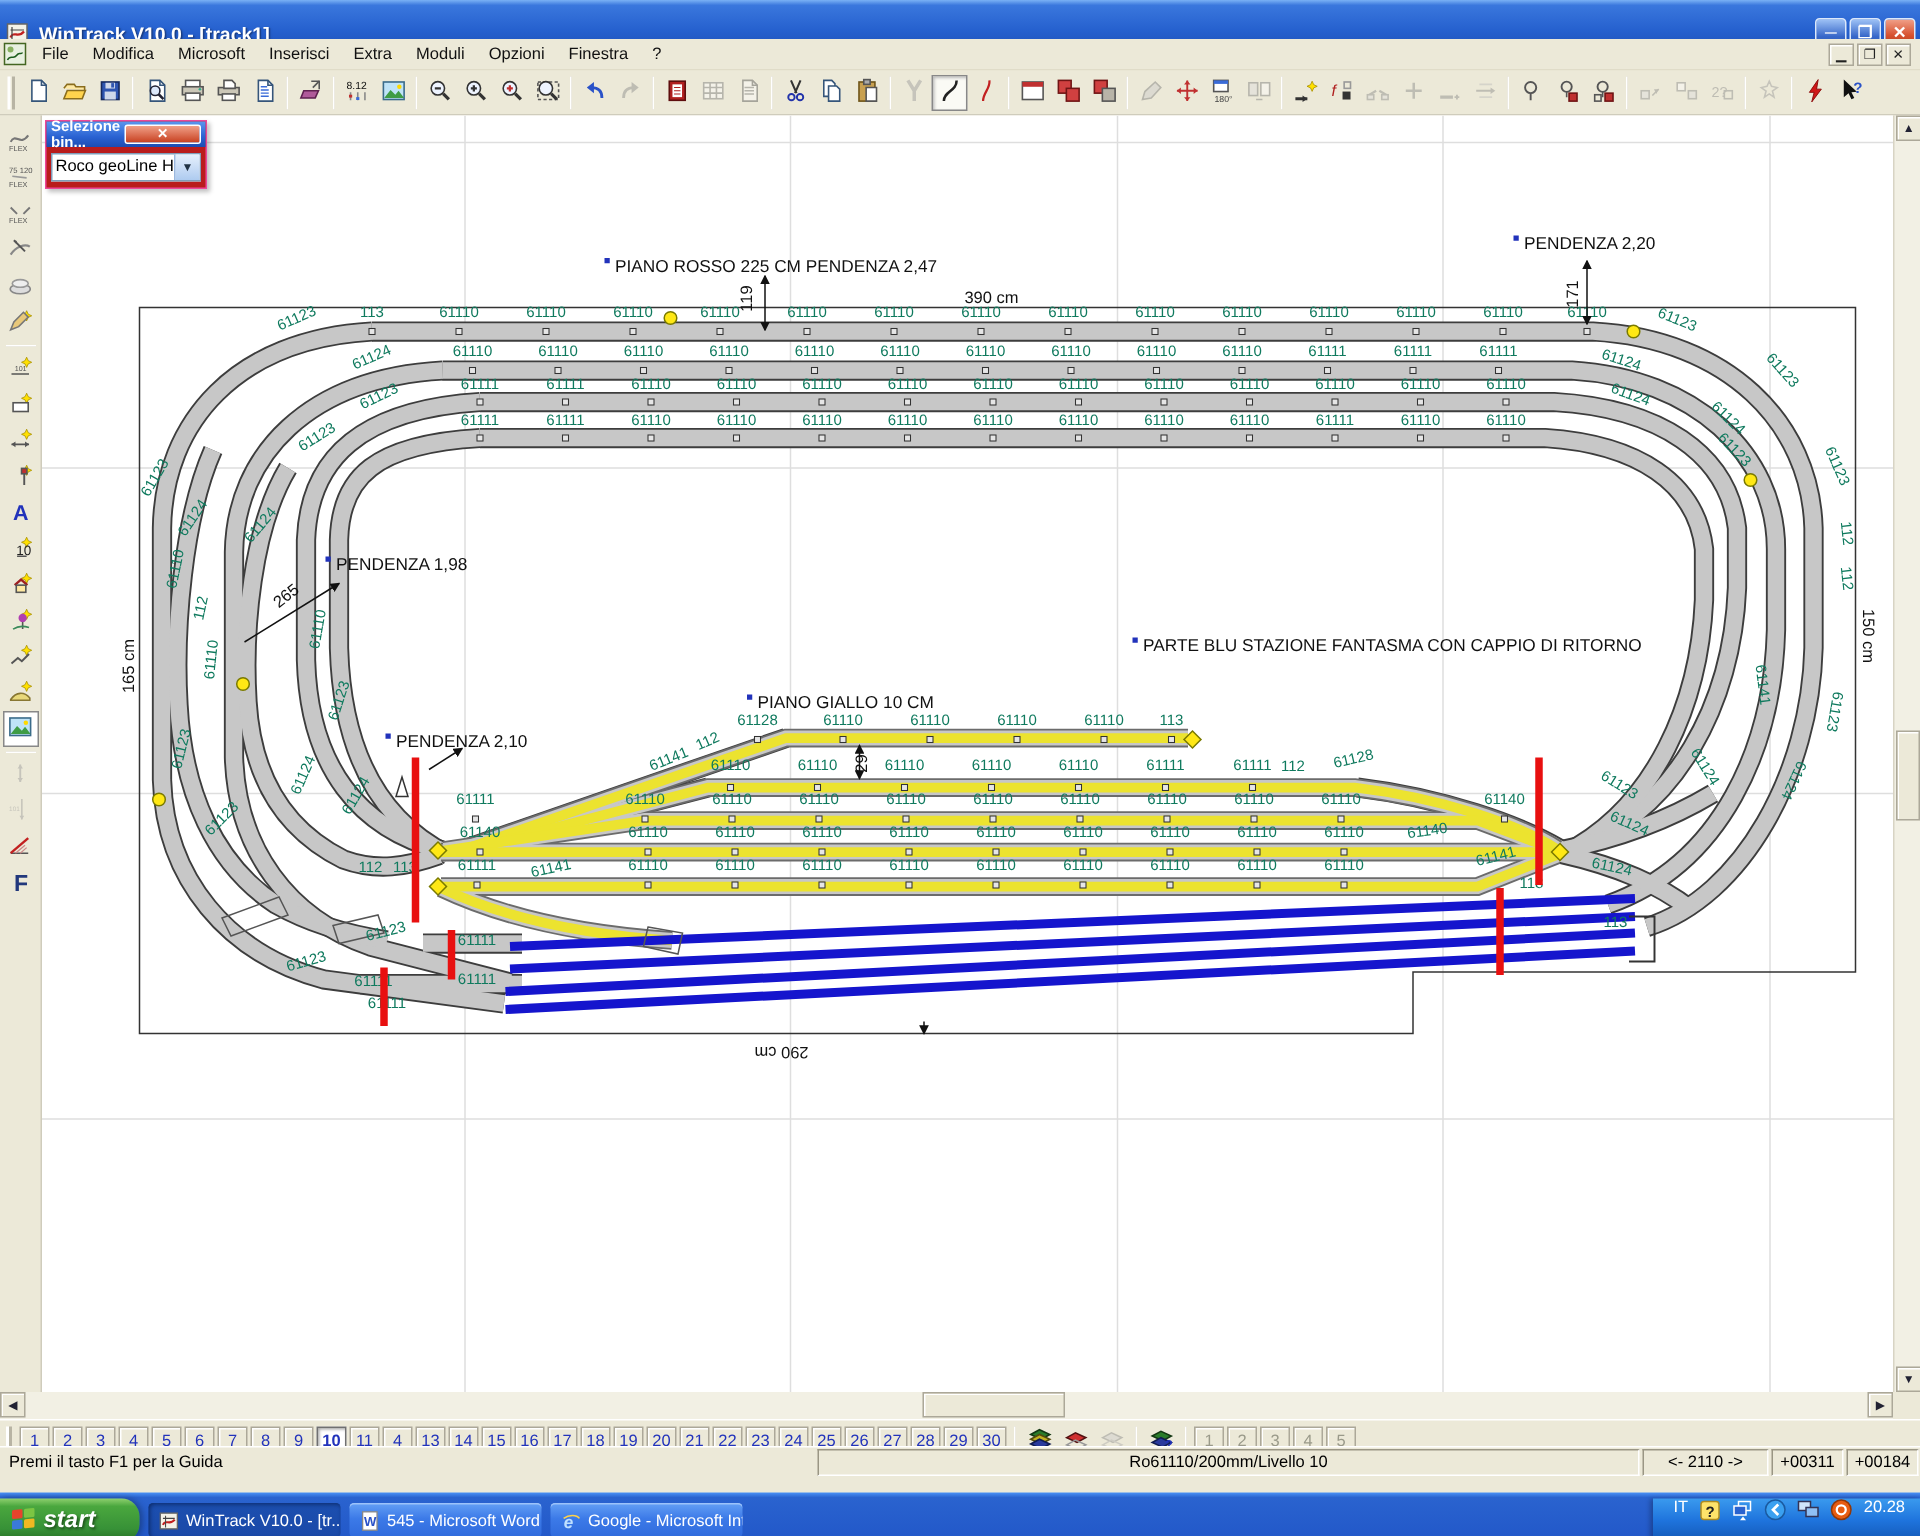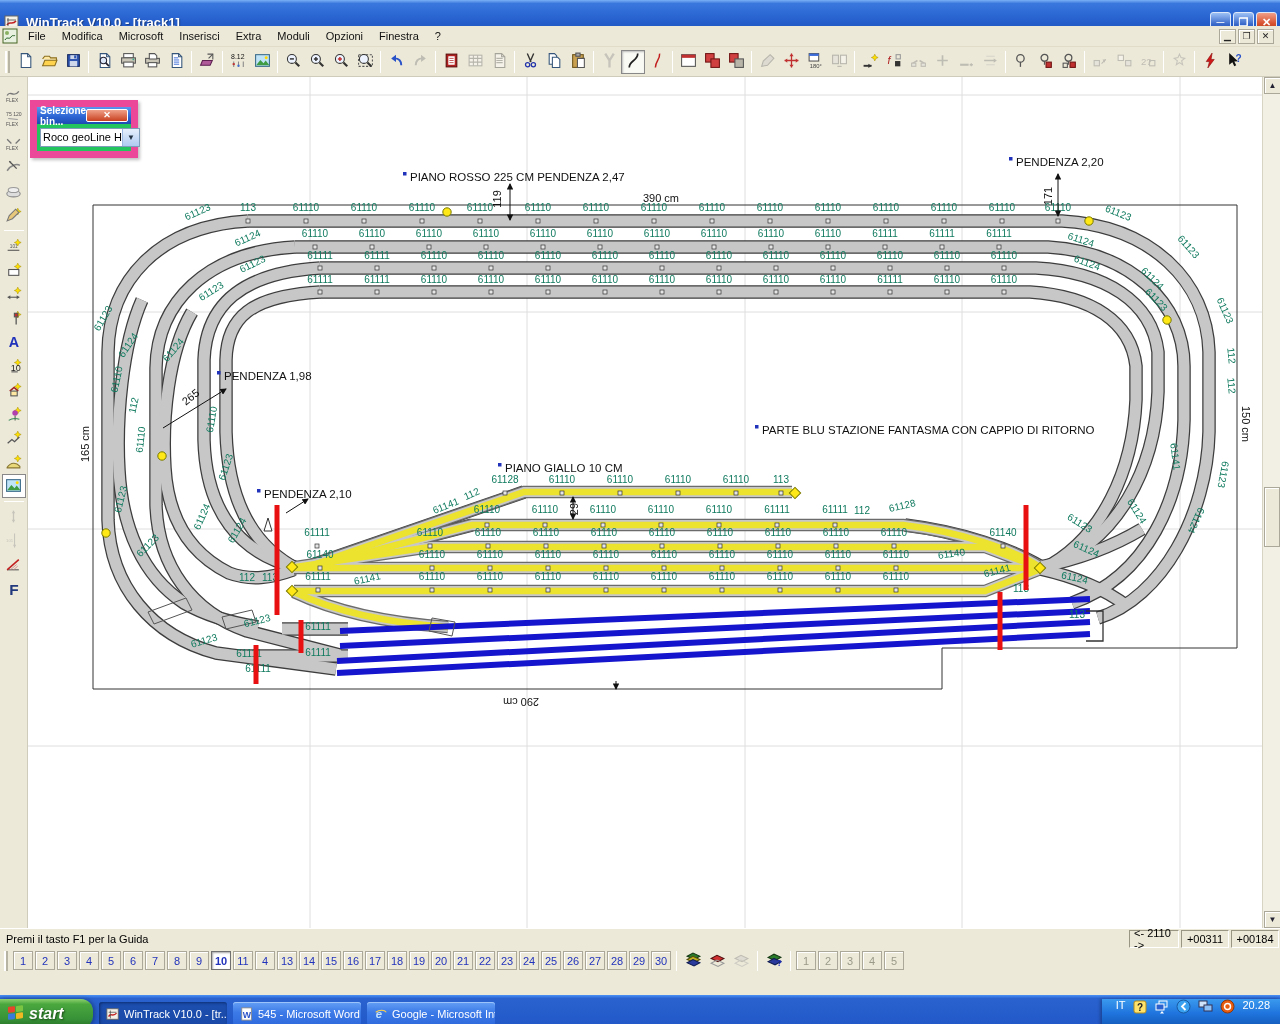--- a/index.html
+++ b/index.html
@@ -42,22 +42,22 @@
   .side { position:absolute; left:0; top:0; width:28px; height:851px; background:#ece9d8;
     border-right:1px solid #cfccbc; display:flex; flex-direction:column; align-items:center; padding-top:6px; }
   .sbtn { width:24px; height:24px; display:flex; align-items:center; justify-content:center; border:1px solid transparent; margin:0; }
   .sbtn.active { border:1px solid #888; background:#fff; }
   .sbtn.disabled { filter:grayscale(1); opacity:.45; }
   .ssep { width:20px; height:1px; background:#c6c2b2; border-bottom:1px solid #fff; margin:3px 0; }
   .canvas { position:absolute; left:28px; top:0; width:1234px; height:851px; background:#fff; }
   .canvas svg { display:block; }
 
   
-  .palette { position:absolute; left:2px; top:3px; width:108px; background:#22c55e;
-    border:7px solid #ec4899; box-shadow:2px 2px 3px rgba(0,0,0,.25); z-index:5;margin-top:20px; }
+  .palette { position:absolute; left:2px; top:3px; width:108px; background:#b91c1c;
+    border:1px solid #ec4899; box-shadow:2px 2px 3px rgba(0,0,0,.25); z-index:5; }
   .pal-title { height:17px; background:linear-gradient(180deg,#5a96ee 0%,#2a62d2 60%,#1c4cb2 100%);
     color:#fff; font-weight:bold; font-size:10px; display:flex; align-items:center; padding:0 3px; }
   .pal-title span { flex:1; }
   .pal-close { width:13px; height:13px; border-radius:2px; border:1px solid #fff;
     background:linear-gradient(180deg,#f0a088,#c84020); color:#fff; font-size:9px; font-weight:bold;
     display:flex; align-items:center; justify-content:center; line-height:1; }
   .pal-body { padding:4px 3px; }
   .combo { display:flex; width:100px; height:19px; border:1px solid #7f9db9; background:#fff; }
   .combo .cval { flex:1; font-size:11px; padding:2px 2px; white-space:nowrap; overflow:hidden; }
   .combo .carrow { width:17px; background:linear-gradient(180deg,#e6f0fc,#aecbf0); border-left:1px solid #9ab8e0;
@@ -78,27 +78,27 @@
   .pgrip { width:4px; height:20px; border-left:2px solid #fff; border-right:2px solid #b8b4a4; margin-right:4px; }
   .pbtn { width:20px; height:19px; margin:0 1px; background:#ece9d8; border:1px solid #aca899;
     box-shadow:inset 1px 1px 0 #fff; color:#2233bb; font-size:11px; display:flex; align-items:center; justify-content:center; }
   .pbtn.active { background:#fff; border:1px solid #707070; box-shadow:inset 1px 1px 2px #aaa; font-weight:bold; }
   .pbtn.disabled { color:#9a9a8a; }
   .ptool { width:22px; height:21px; display:flex; align-items:center; justify-content:center; border:1px solid transparent; margin:0 1px; }
   .ptool.disabled { filter:grayscale(1); opacity:.45; }
   .psep { width:1px; height:20px; background:#c6c2b2; border-right:1px solid #fff; margin:0 4px; }
 
   
-  .statusbar { position:absolute; left:0; top:928px; width:1280px; height:21px; background:#ece9d8;
+  .statusbar { position:absolute; left:0; top:964px; width:1280px; height:21px; background:#ece9d8;
     border-top:1px solid #fff; display:flex; align-items:stretch; font-size:11px; }
   .spanel { border:1px solid; border-color:#9a9684 #fff #fff #9a9684; margin:1px; padding:1px 4px;
     display:flex; align-items:center; }
   .s-hint { flex:1; border-color:transparent; }
   .s-mid { width:548px; justify-content:center; }
-  .s-range { width:50px; justify-content:center; }
+  .s-range { width:84px; justify-content:center; }
   .s-x { width:48px; justify-content:center; }
   .s-y { width:48px; justify-content:center; }
 
   
   .taskbar { position:absolute; left:0; top:995px; width:1280px; height:37px;
     background:linear-gradient(180deg,#4b92f6 0%,#2a63cf 9%,#2258c9 82%,#17408f 100%); display:flex; align-items:center; }
   .startbtn { width:93px; height:29px; border-radius:0 12px 12px 0;
     background:linear-gradient(180deg,#8ed06e 0%,#4aa73e 18%,#379137 70%,#256e24 100%);
     display:flex; align-items:center; gap:5px; padding-left:8px;
     color:#fff; font-size:16px; font-weight:bold; font-style:italic; text-shadow:1px 1px 2px #1c4a18;
@@ -1120,20 +1120,21 @@
         <span class="pbtn disabled">1</span>
         <span class="pbtn disabled">2</span>
         <span class="pbtn disabled">3</span>
         <span class="pbtn disabled">4</span>
         <span class="pbtn disabled">5</span>
       </div>
   </div>
 
   <div class="statusbar">
     <div class="spanel s-hint">Premi il tasto F1 per la Guida</div>
+    <div class="spanel s-mid">Ro61110/200mm/Livello 10</div>
     <div class="spanel s-range">&lt;- 2110 -&gt;</div>
     <div class="spanel s-x">+00311</div>
     <div class="spanel s-y">+00184</div>
   </div>
 
   <div class="taskbar">
     <div class="startbtn">
       <span class="flag">
         <i style="background:#e8442c"></i>
           <i style="background:#7cc543"></i>

